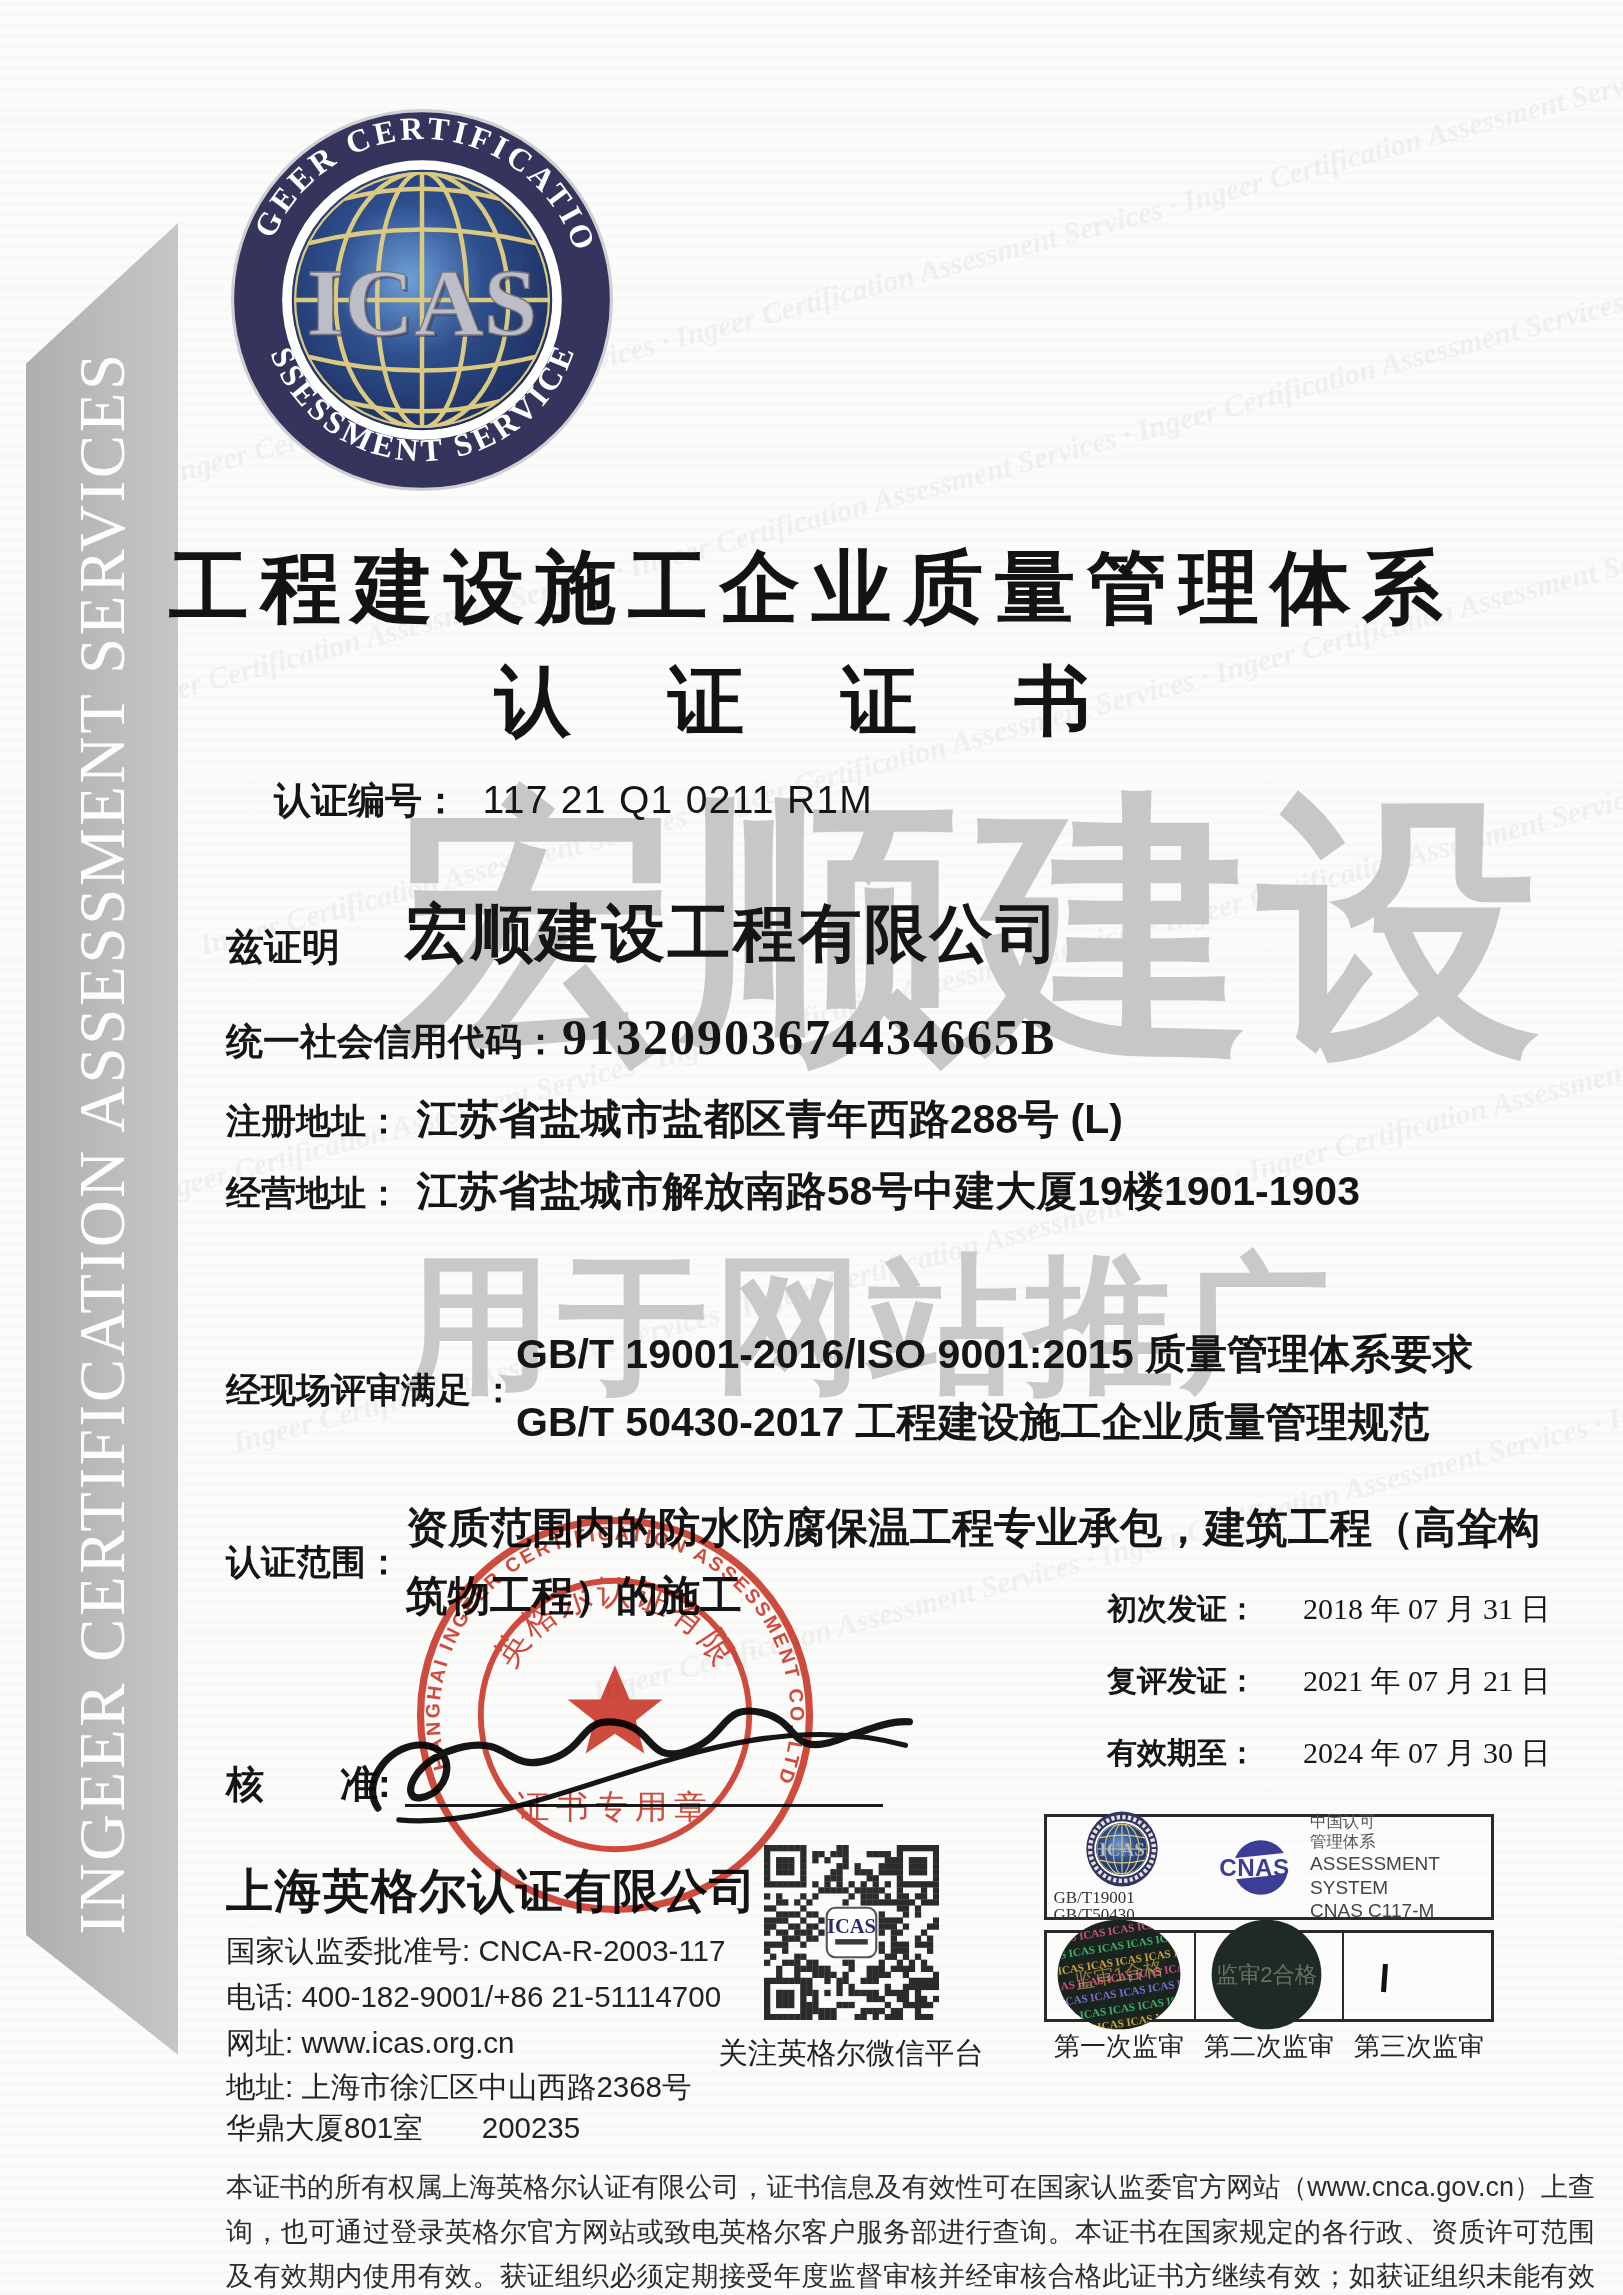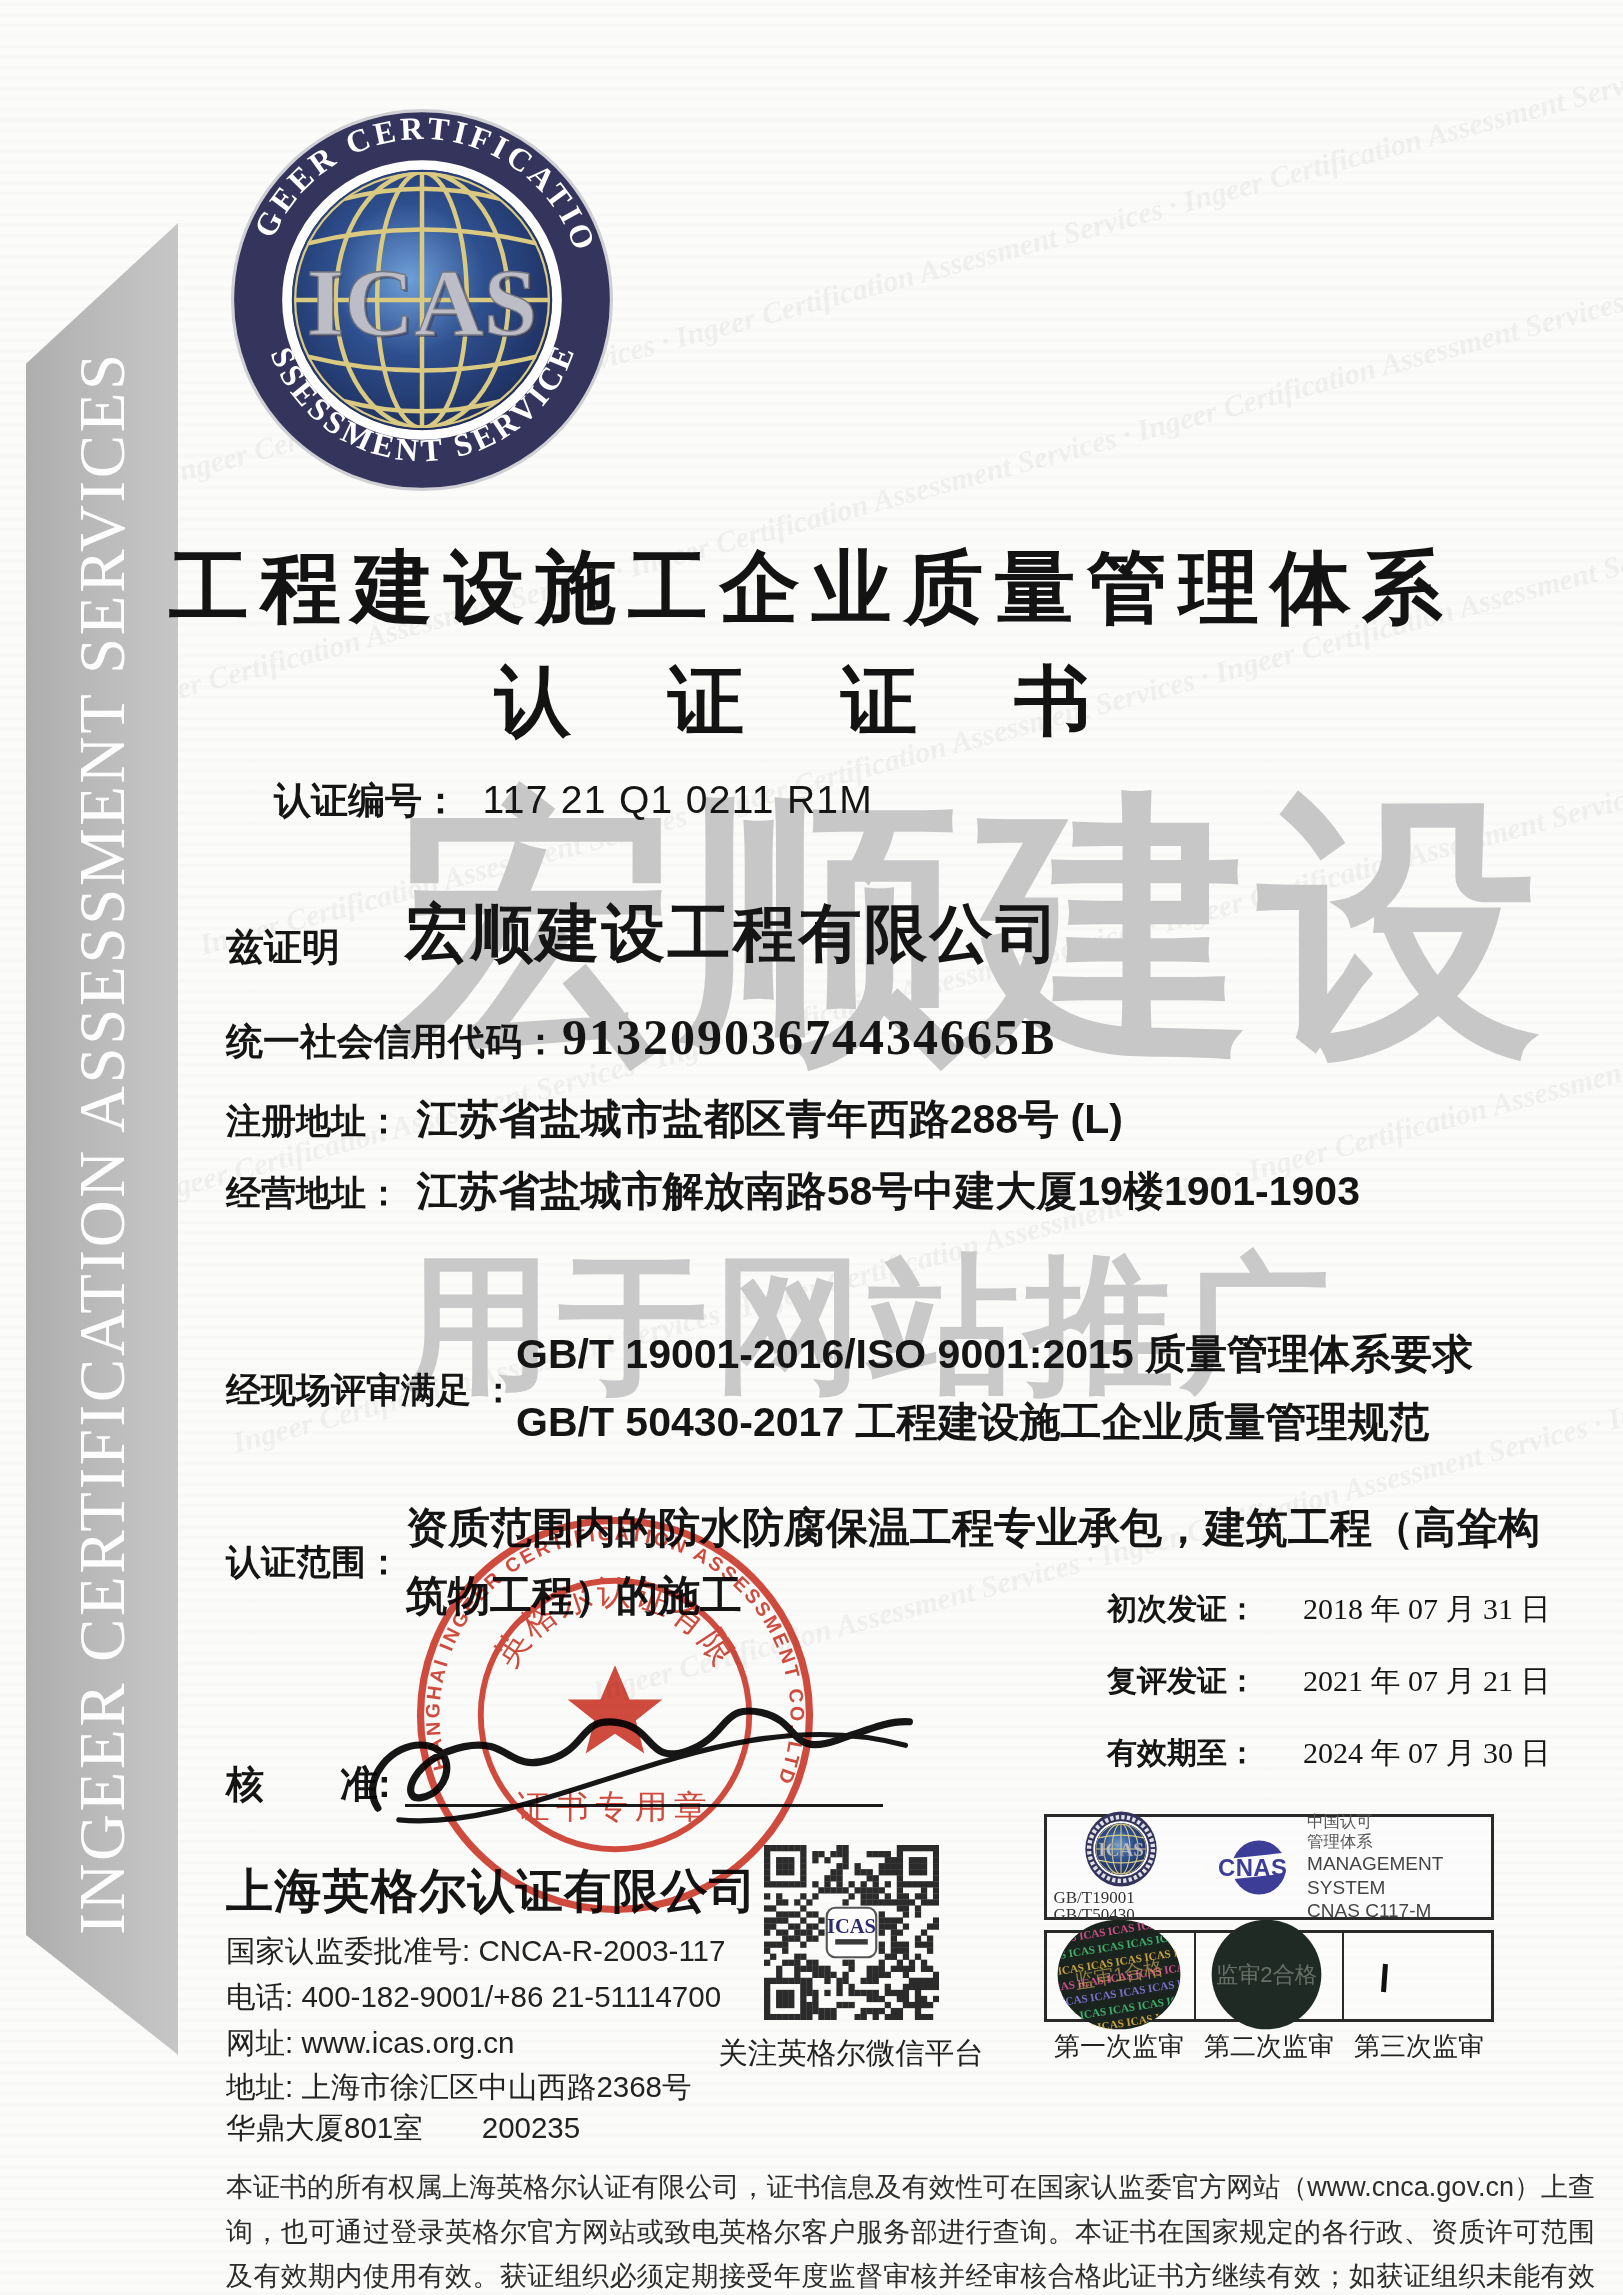--- a/index.html
+++ b/index.html
@@ -615,21 +615,21 @@
       <span class="cap">GB/T19001 GB/T50430</span>
     </div>
     <svg width="124" height="81" viewBox="0 0 260 170">
       <circle cx="158" cy="85" r="70" fill="#3c3d96"></circle>
       <rect x="10" y="56" width="250" height="54" fill="#fbfbfa" transform="rotate(-6 140 84)"></rect>
       <text x="52" y="106" font-family="Liberation Sans, sans-serif" font-weight="bold" font-size="62" fill="#3c3d96" letter-spacing="1">CNAS</text>
     </svg>
     <div class="cnas-txt">
       <div>中国认可</div>
       <div>管理体系</div>
-      <div class="en">MANAGEMENT SYSTEM</div>
+      <div class="en">ASSESSMENT SYSTEM</div>
       <div class="en">CNAS C117-M</div>
     </div>
   </div>
 
   <div class="abs audit-table">
     <div class="audit-cell"></div>
     <div class="audit-cell"></div>
     <div class="audit-cell"></div>
   </div>
 

